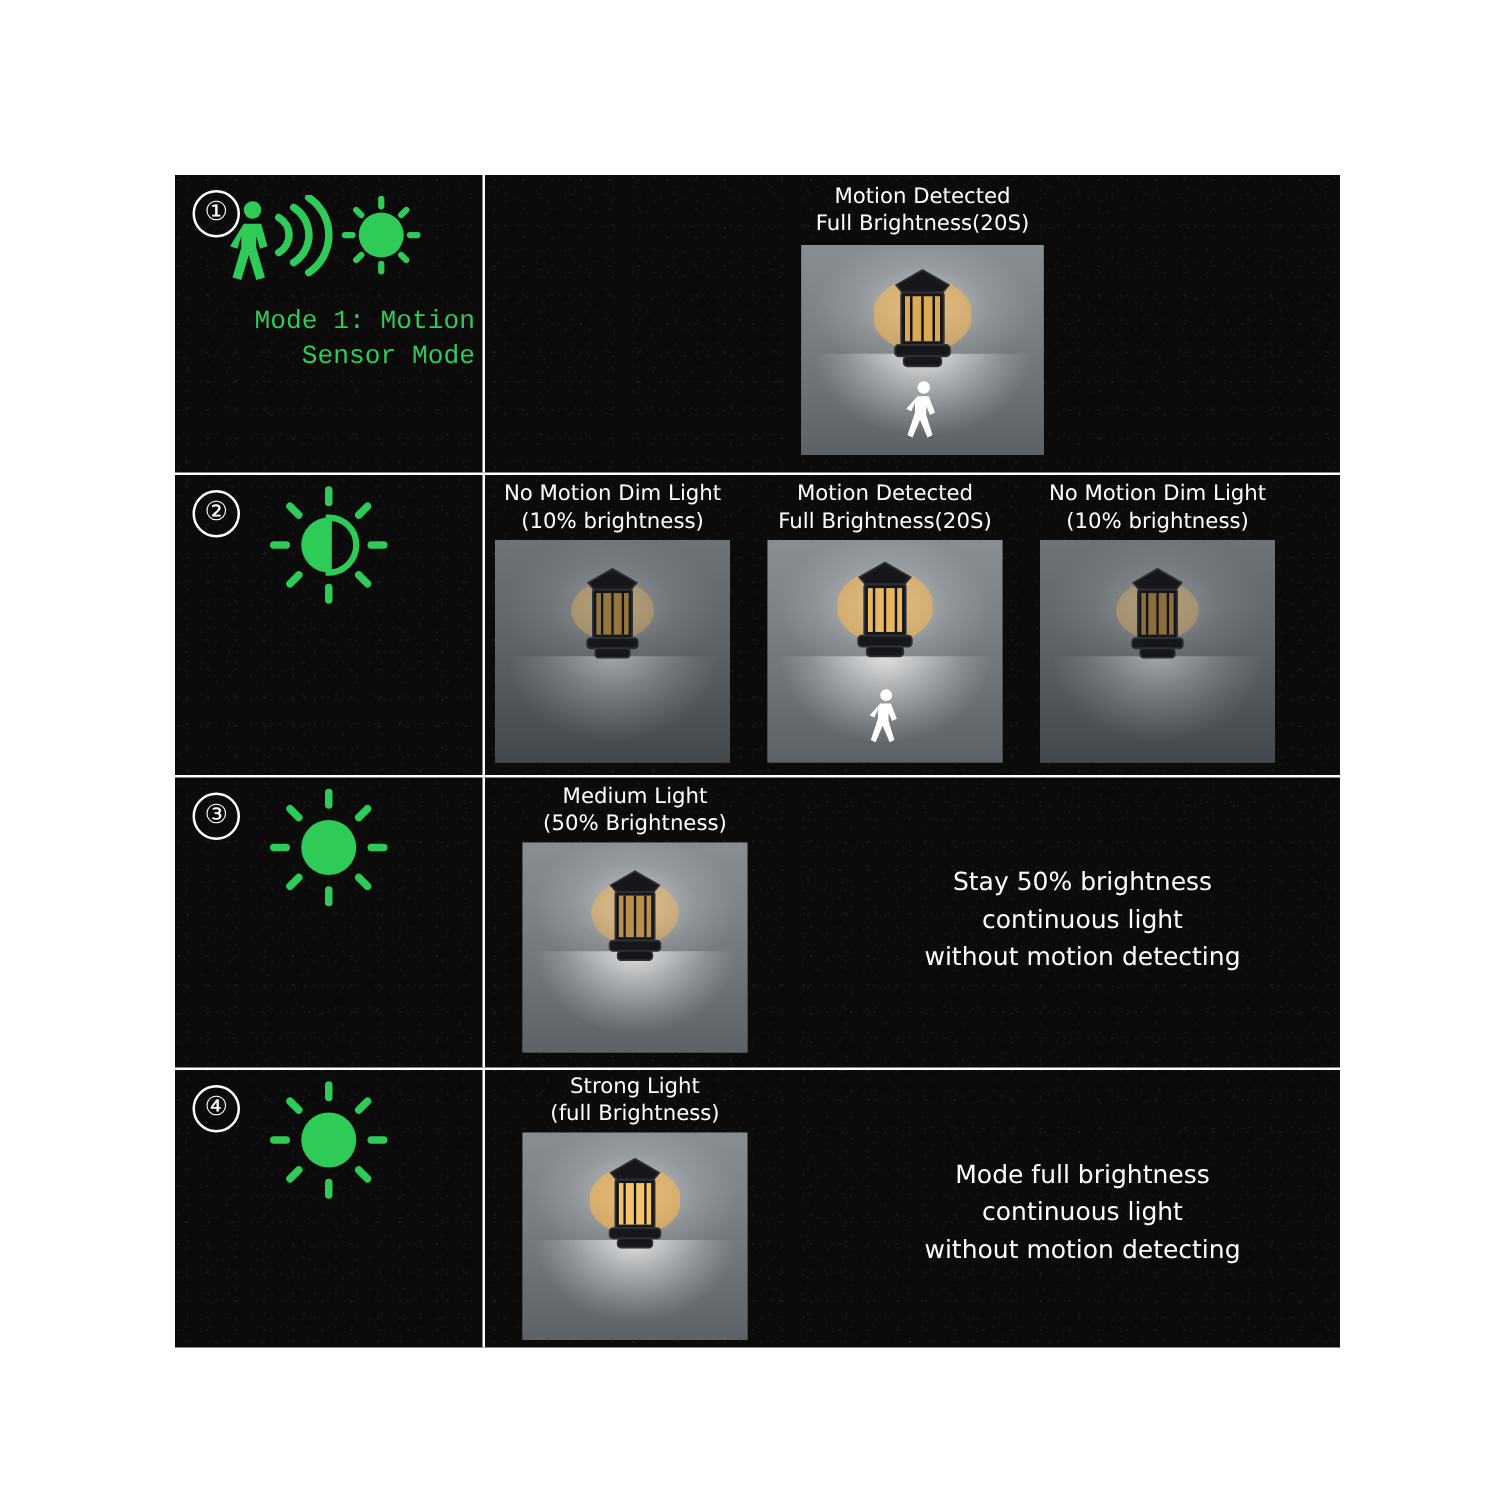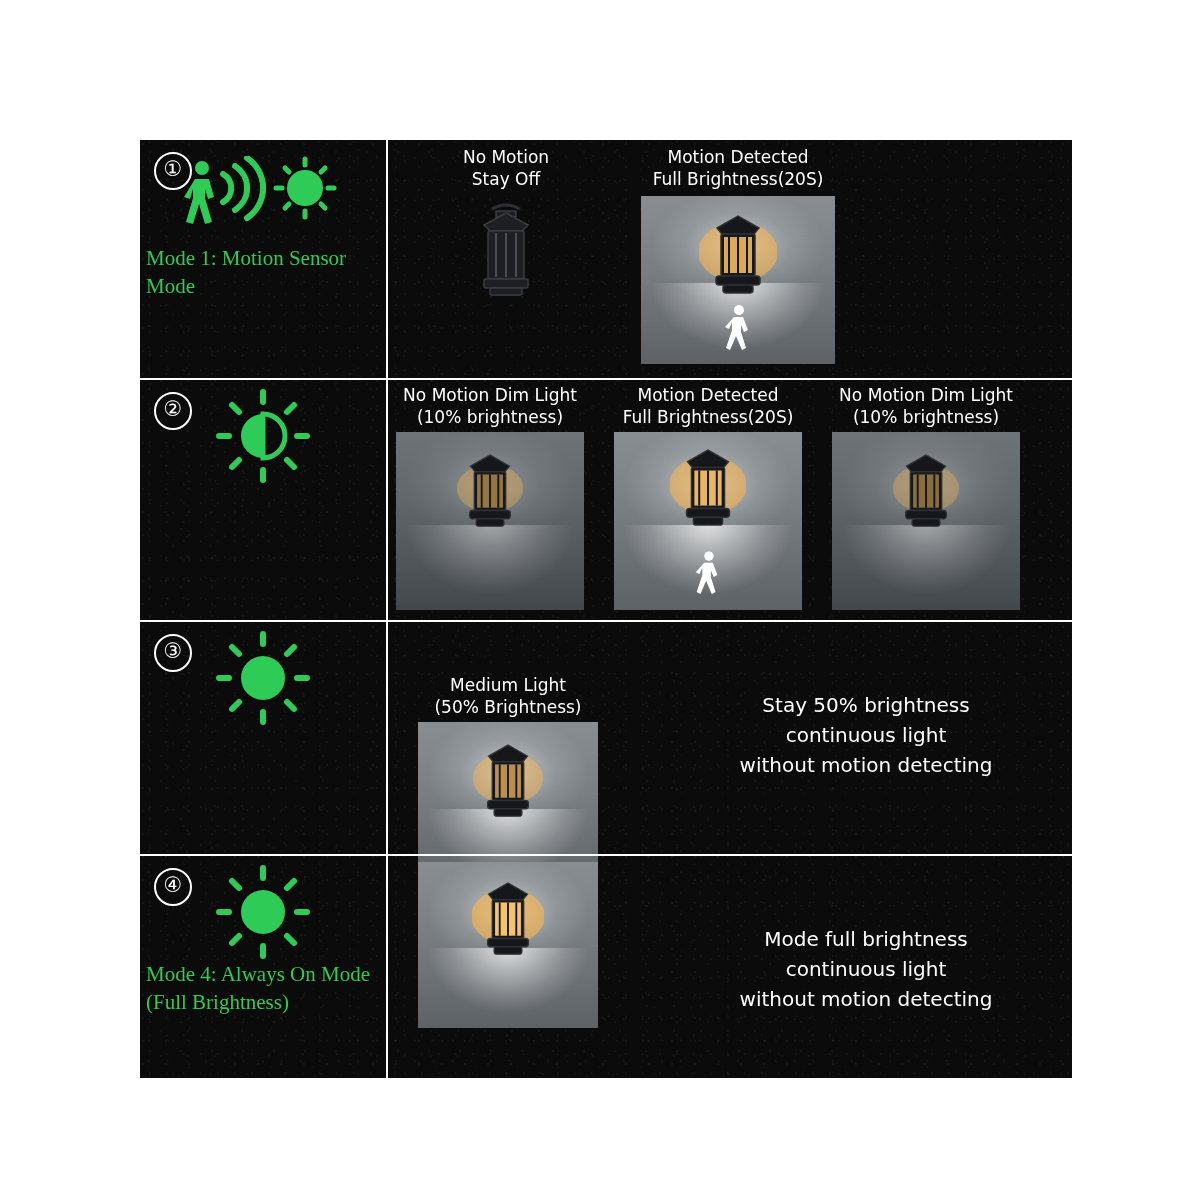--- a/index.html
+++ b/index.html
@@ -80,23 +80,23 @@
     margin-top: 8px;
     height: 96px;
     display: flex;
     align-items: center;
     justify-content: center;
   }
   .mode-label {
     color: #2ecc57;
     font-size: 21px;
     line-height: 28px;
-    text-align: left;
+    text-align: right;
     padding: 0 6px;
-    font-family: Liberation Serif, serif;
+    font-family: Liberation Mono, monospace;
   }
   .right-cell {
     position: relative;
     flex: 1 1 auto;
     display: flex;
     justify-content: center;
   }
   .scene {
     display: flex;
     flex-direction: column;
@@ -194,41 +194,20 @@
                 <line x1="143" y1="16" x2="147" y2="12"></line>
               </g>
             </g>
           </svg>
         </div>
         <div class="mode-label">Mode 1:
 Motion Sensor
 Mode</div>
       </div>
       <div class="right-cell">
-        <div class="scene" style="position:absolute; left:30px; top:6px; width:180px;">
-          <div class="caption">No Motion
-Stay Off</div>
-          <div class="off-lamp" style="margin-top:12px; height:110px;">
-            <svg width="72" height="108" viewBox="0 0 72 108">
-              <g fill="#1d1f22" stroke="#3a3d41" stroke-width="1.5">
-                <path d="M26 8 h20 v6 h-20 z"></path>
-                <path d="M14 22 l22 -12 l22 12 l-6 6 h-32 z"></path>
-                <rect x="18" y="28" width="36" height="48" rx="2"></rect>
-                <rect x="14" y="76" width="44" height="9" rx="2"></rect>
-                <rect x="20" y="85" width="32" height="7" rx="2"></rect>
-              </g>
-              <g stroke="#4a4e53" stroke-width="2" fill="none">
-                <line x1="26" y1="30" x2="26" y2="74"></line>
-                <line x1="36" y1="30" x2="36" y2="74"></line>
-                <line x1="46" y1="30" x2="46" y2="74"></line>
-              </g>
-              <path d="M22 6 q14 -8 28 0" stroke="#2c2f33" stroke-width="3" fill="none"></path>
-            </svg>
-          </div>
-        </div>
         <div class="scene" style="position:absolute; left:255px; top:6px;">
           <div class="caption">Motion Detected
 Full Brightness(20S)</div>
           <div class="photo" style="width:194px; height:168px; margin-top:6px;">
             <div class="wallwash"></div>
             <div class="beam"></div>
             <div class="lamp" style="top:12px;">
               <svg width="78" height="96" viewBox="0 0 78 96">
                 <ellipse cx="39" cy="44" rx="40" ry="30" fill="rgba(255,182,72,0.55)"></ellipse>
                 <g fill="#15171a" stroke="#2d3136" stroke-width="1.5">
@@ -386,21 +365,21 @@
                 <line x1="19" y1="17" x2="26" y2="24"></line>
                 <line x1="74" y1="72" x2="81" y2="79"></line>
                 <line x1="19" y1="79" x2="26" y2="72"></line>
                 <line x1="74" y1="24" x2="81" y2="17"></line>
               </g>
             </g>
           </svg>
         </div>
       </div>
       <div class="right-cell">
-        <div class="scene" style="position:absolute; left:32px; top:4px;margin-top:48px;">
+        <div class="scene" style="position:absolute; left:32px; top:4px;">
           <div class="caption">Medium Light
 (50% Brightness)</div>
           <div class="photo" style="width:180px; height:168px; margin-top:4px;">
             <div class="wallwash"></div>
             <div class="beam"></div>
             <div class="lamp" style="top:14px;">
               <svg width="72" height="92" viewBox="0 0 78 96">
                 <ellipse cx="39" cy="44" rx="38" ry="28" fill="rgba(255,182,72,0.45)"></ellipse>
                 <g fill="#15171a" stroke="#2d3136" stroke-width="1.5">
                   <path d="M18 20 l21 -12 l21 12 l-5 6 h-32 z"></path>
@@ -439,26 +418,25 @@
                 <line x1="6" y1="48" x2="16" y2="48"></line>
                 <line x1="84" y1="48" x2="94" y2="48"></line>
                 <line x1="19" y1="17" x2="26" y2="24"></line>
                 <line x1="74" y1="72" x2="81" y2="79"></line>
                 <line x1="19" y1="79" x2="26" y2="72"></line>
                 <line x1="74" y1="24" x2="81" y2="17"></line>
               </g>
             </g>
           </svg>
         </div>
-        <div class="mode-label">Mode 4:
-Always On Mode
-(Full Brightness)</div>
       </div>
       <div class="right-cell">
         <div class="scene" style="position:absolute; left:32px; top:2px;">
+          <div class="caption">Strong Light
+(full Brightness)</div>
           <div class="photo" style="width:180px; height:166px; margin-top:4px;">
             <div class="wallwash"></div>
             <div class="beam"></div>
             <div class="lamp" style="top:12px;">
               <svg width="72" height="92" viewBox="0 0 78 96">
                 <ellipse cx="39" cy="44" rx="40" ry="30" fill="rgba(255,182,72,0.6)"></ellipse>
                 <g fill="#15171a" stroke="#2d3136" stroke-width="1.5">
                   <path d="M18 20 l21 -12 l21 12 l-5 6 h-32 z"></path>
                   <rect x="22" y="26" width="34" height="42" rx="2"></rect>
                   <rect x="17" y="68" width="44" height="9" rx="3"></rect>

